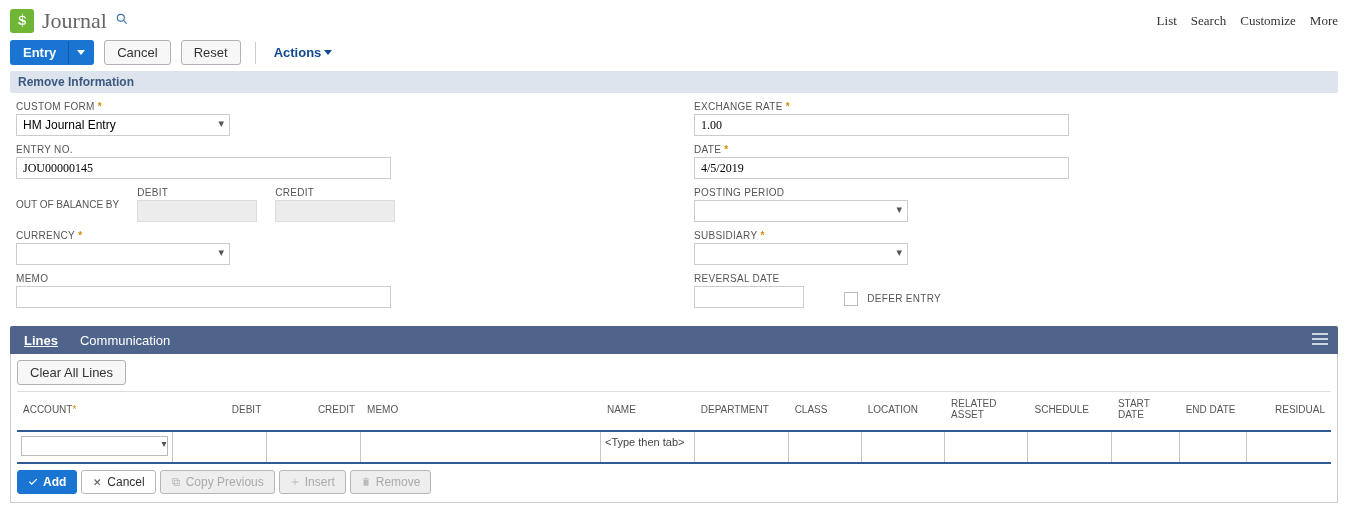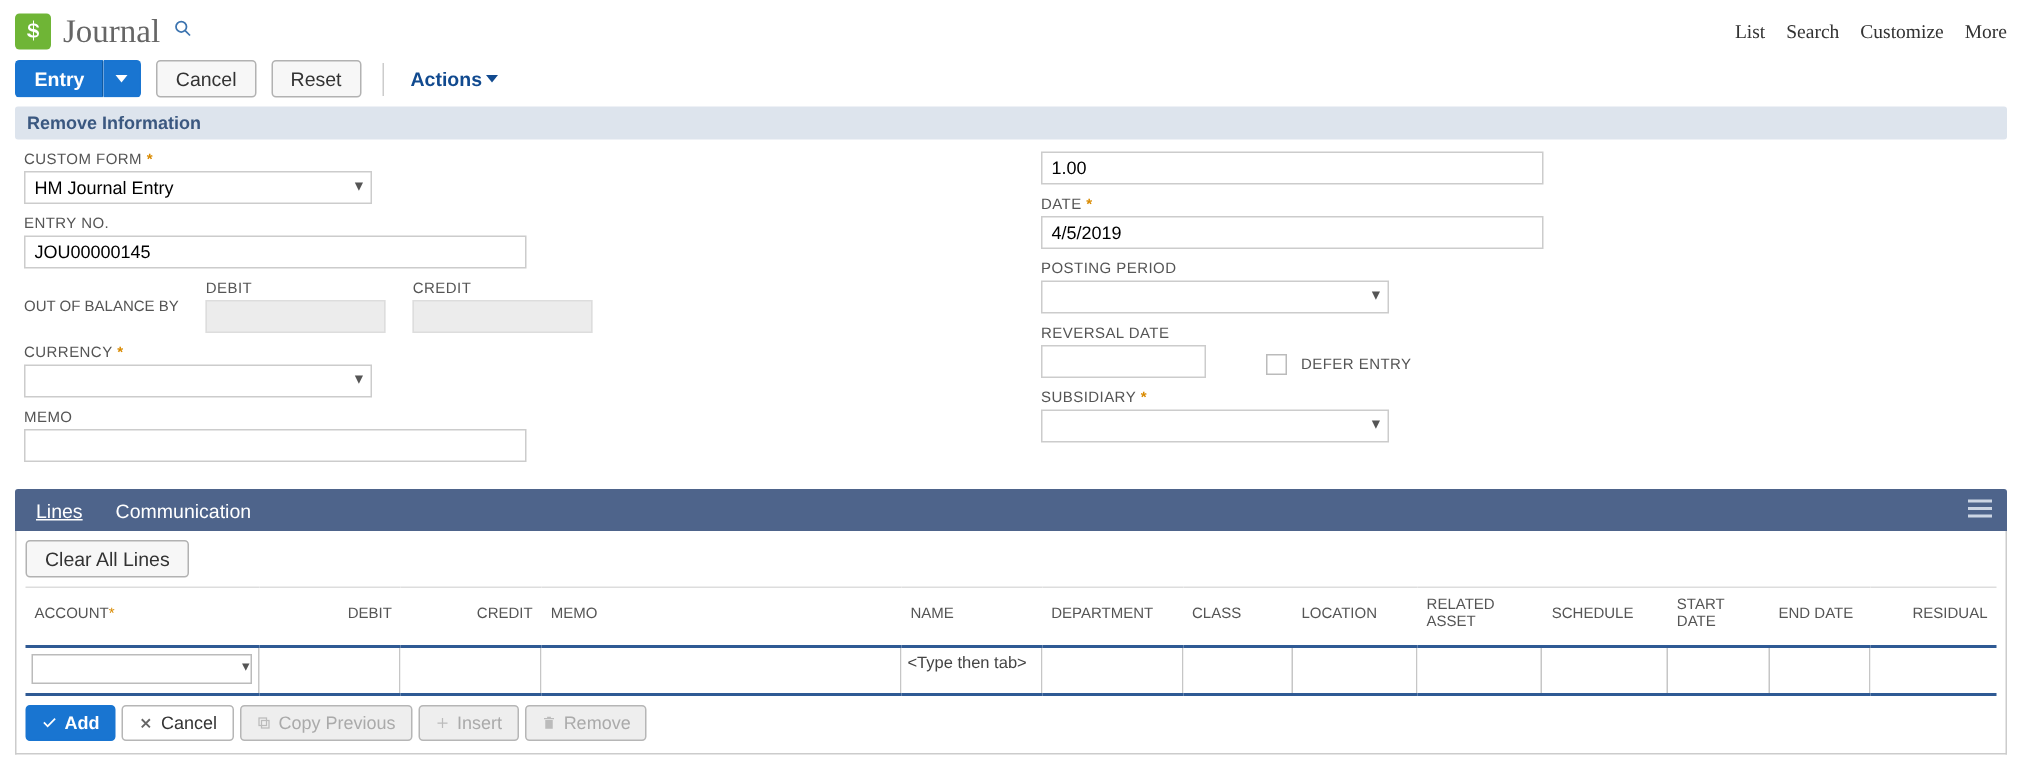--- a/index.html
+++ b/index.html
@@ -20,35 +20,35 @@
 .save-dd { background: #1975d1; border: 1px solid #1975d1; border-left: none; color: #fff; padding: 4px 8px; border-radius: 0 3px 3px 0; cursor: pointer; display: flex; align-items: center; }
 .divider { width: 1px; height: 22px; background: #ccc; margin: 0 4px; }
 .actions-link { color: #114a8f; font-weight: 700; font-size: 13px; cursor: pointer; display: flex; align-items: center; gap: 3px; margin-left: 4px;}
 .section-bar { background: #dde4ed; color: #3b5880; padding: 4px 8px; font-size: 12px; font-weight: 700; border-radius: 2px; margin-bottom: 8px; }
 .form-grid { display: flex; gap: 40px; padding: 0 6px 10px 6px; }
 .form-col { flex: 1; min-width: 0; }
 .field { margin-bottom: 8px; }
 .field-label { font-size: 10px; color: #555; text-transform: uppercase; letter-spacing: .3px; margin-bottom: 2px; display: block; }
 .req::after { content: " *"; color: #d98a00; font-weight: 700; }
 .input, .select { width: 355px; max-width: 100%; height: 22px; border: 1px solid #ccc; padding: 0 6px; font-size: 12px; background: #fff; }
-.select-wrap { position: relative; width: 232px; height: 22px; }
+.select-wrap { position: relative; width: 214px; height: 22px; }
 .select-wrap .input { width: 100%; padding-right: 22px; }
 .select-wrap::after { content: "▾"; position: absolute; right: 6px; top: 3px; color: #555; font-size: 11px; pointer-events: none; }
-.input-md { width: 335px; }
+.input-md { width: 375px; font-family: Liberation Serif, serif; }
 .out-of-balance { display: flex; align-items: center; gap: 18px; }
 .oob-label { font-size: 10px; color: #555; text-transform: uppercase; }
 .oob-group { display: flex; flex-direction: column; gap: 2px; }
 .oob-cell { width: 120px; height: 22px; background: #ececec; border: 1px solid #ddd; }
 .chk-row { display: flex; align-items: center; gap: 28px; }
 .chk { width: 14px; height: 14px; border: 1px solid #bbb; display: inline-block; vertical-align: middle; margin-right: 6px; }
 .reversal-wrap { display: flex; align-items: flex-end; gap: 40px; }
 .tab-bar { background: #4e648b; color: #fff; display: flex; align-items: center; justify-content: space-between; padding: 0; border-radius: 2px 2px 0 0; height: 28px; }
 .tabs { display: flex; gap: 22px; padding-left: 14px; }
 .tab { font-size: 13px; color: #fff; padding: 6px 0; cursor: pointer; }
-.tab.active { font-weight: 400; text-decoration: underline; }
+.tab.active { font-weight: 700; text-decoration: underline; }
 .tab-menu-icon { padding: 0 10px; cursor: pointer; }
 .lines-panel { border: 1px solid #ccc; border-top: none; padding: 6px 6px 8px 6px; }
 .total-row { background: #dde4ed; padding: 6px 10px; font-size: 12px; font-weight: 700; color: #29467a; margin: -6px -6px 6px -6px; }
 .clear-btn { margin-bottom: 6px; }
 .grid { width: 100%; border-collapse: collapse; font-size: 11px; }
 .grid th { text-align: left; color: #555; font-weight: 400; font-size: 10px; text-transform: uppercase; padding: 6px 6px 10px 6px; border-top: 1px solid #ddd; }
 .grid td { padding: 0; border-top: 2px solid #2f5a94; border-bottom: 2px solid #2f5a94; height: 32px; vertical-align: top; }
 .grid td .cell { border-right: 1px solid #c6c6c6; height: 100%; padding: 4px 4px; font-size: 11px; color: #444; background: #fff; }
 .cell-input { border: 1px solid #bbb; width: 100%; height: 20px; font-size: 11px; }
 .cell-select { position: relative; }
@@ -137,48 +137,49 @@
       </div>
     </div>
     <div class="field">
       <label class="field-label">MEMO</label>
       <input class="input input-md" value="" style="">
     </div>
   </div>
 
   <div class="form-col">
     <div class="field">
+      <label class="field-label req">EXCHANGE RATE</label>
       <input class="input input-md" value="1.00" style="">
     </div>
     <div class="field">
       <label class="field-label req">DATE</label>
       <input class="input input-md" value="4/5/2019" style="">
     </div>
     <div class="field">
       <label class="field-label">POSTING PERIOD</label>
+      <div class="select-wrap">
+        <input class="input" value="" style="">
+      </div>
+    </div>
+    <div class="field">
+      <label class="field-label req">SUBSIDIARY</label>
       <div class="select-wrap">
         <input class="input" value="" style="">
       </div>
     </div>
     <div class="field reversal-wrap">
       <div>
         <label class="field-label">REVERSAL DATE</label>
         <input class="input" style="width: 110px;" value="">
       </div>
       <div class="chk-row" style="padding-bottom:2px">
         <span>
           <span class="chk"></span>
           <span class="field-label" style="display:inline">DEFER ENTRY</span>
         </span>
-      </div>
-    </div>
-    <div class="field">
-      <label class="field-label req">SUBSIDIARY</label>
-      <div class="select-wrap">
-        <input class="input" value="" style="">
       </div>
     </div>
   </div>
 </div>
 
 <div class="tab-bar">
   <div class="tabs">
     <span class="tab active">Lines</span>
     <span class="tab">Communication</span>
   </div>

